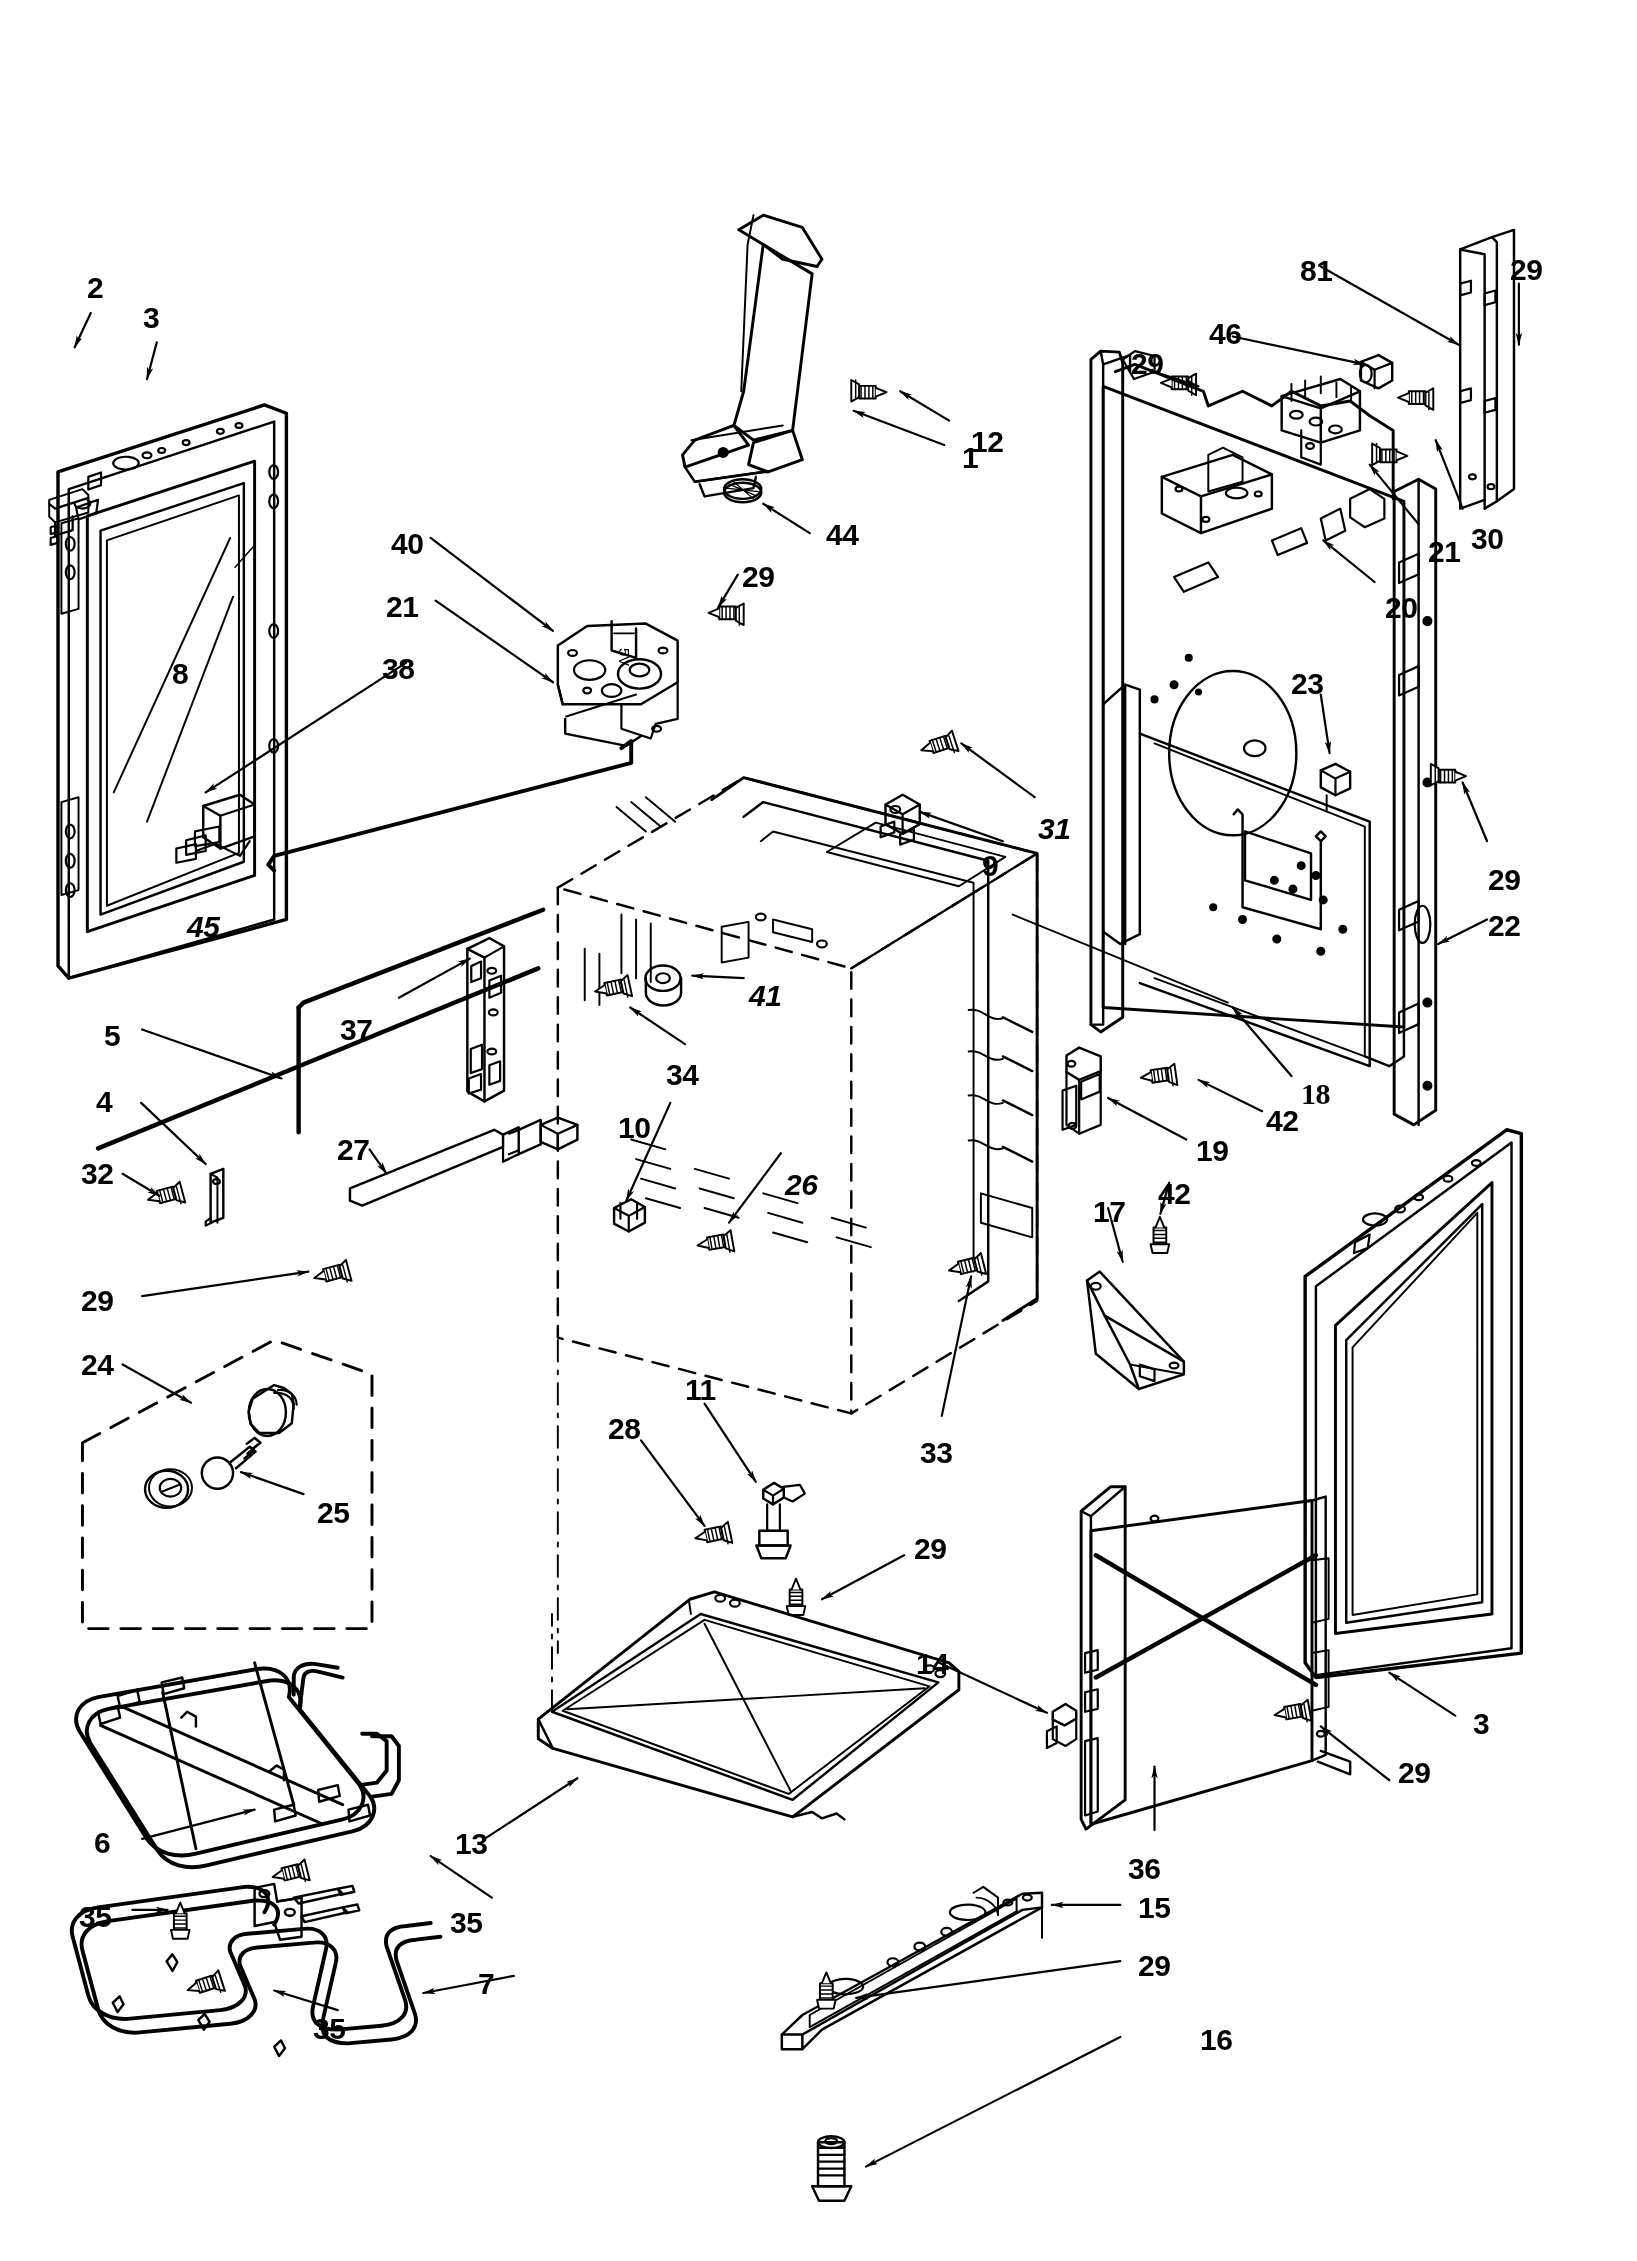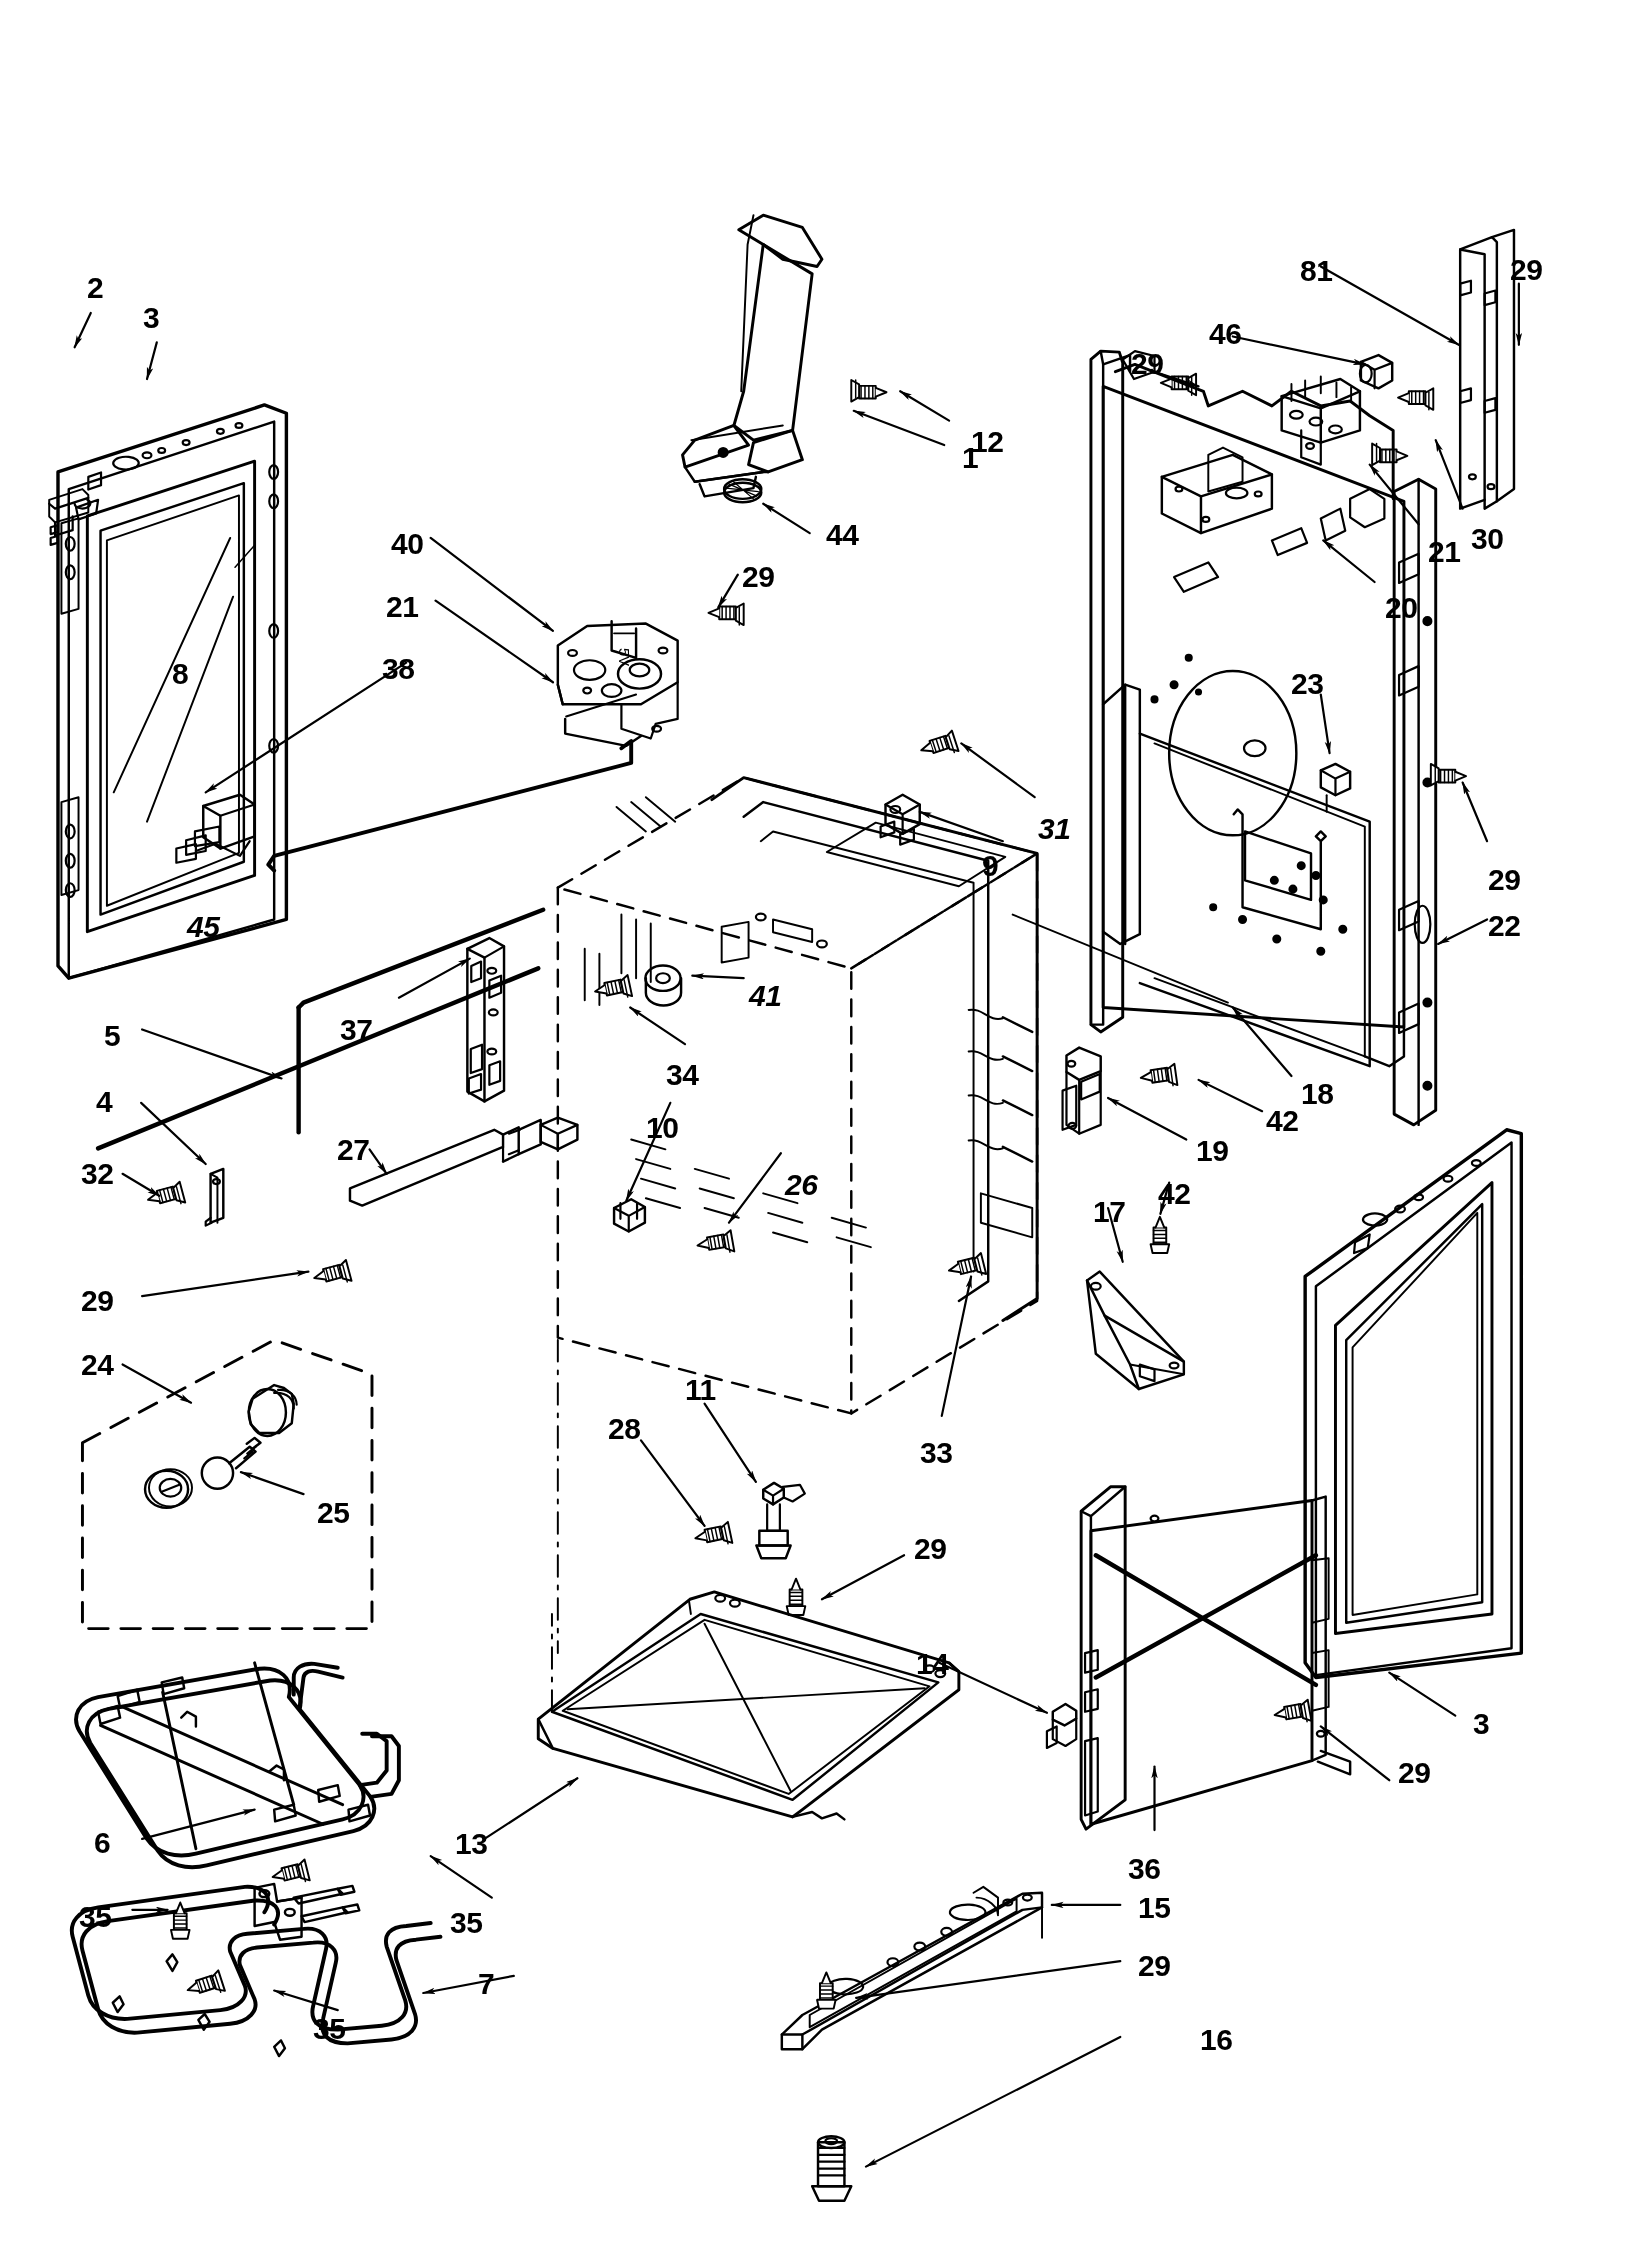--- a/index.html
+++ b/index.html
@@ -663,23 +663,23 @@
   <div class="callout" style="left:1488px;top:865px;">29</div>
   <div class="callout" style="left:1488px;top:911px;">22</div>
   <div class="callout" style="left:187px;top:912px;font-style:italic;">45</div>
   <div class="callout" style="left:104px;top:1021px;">5</div>
   <div class="callout" style="left:96px;top:1087px;">4</div>
   <div class="callout" style="left:81px;top:1159px;">32</div>
   <div class="callout" style="left:337px;top:1135px;">27</div>
   <div class="callout" style="left:340px;top:1015px;">37</div>
   <div class="callout" style="left:749px;top:981px;font-style:italic;">41</div>
   <div class="callout" style="left:666px;top:1060px;">34</div>
-  <div class="callout" style="left:646px;top:1113px;text-align:center;">10</div>
+  <div class="callout" style="left:618px;top:1113px;text-align:center;">10</div>
   <div class="callout" style="left:785px;top:1170px;font-style:italic;">26</div>
-  <div class="callout" style="left:1301px;top:1079px;">18</div>
+  <div class="callout" style="left:1301px;top:1079px;font-family:Liberation Serif, serif;">18</div>
   <div class="callout" style="left:1266px;top:1106px;">42</div>
   <div class="callout" style="left:1196px;top:1136px;">19</div>
   <div class="callout" style="left:1158px;top:1179px;">42</div>
   <div class="callout" style="left:1093px;top:1197px;">17</div>
   <div class="callout" style="left:81px;top:1286px;">29</div>
   <div class="callout" style="left:81px;top:1350px;">24</div>
   <div class="callout" style="left:317px;top:1498px;">25</div>
   <div class="callout" style="left:685px;top:1375px;">11</div>
   <div class="callout" style="left:608px;top:1414px;">28</div>
   <div class="callout" style="left:920px;top:1438px;">33</div>

